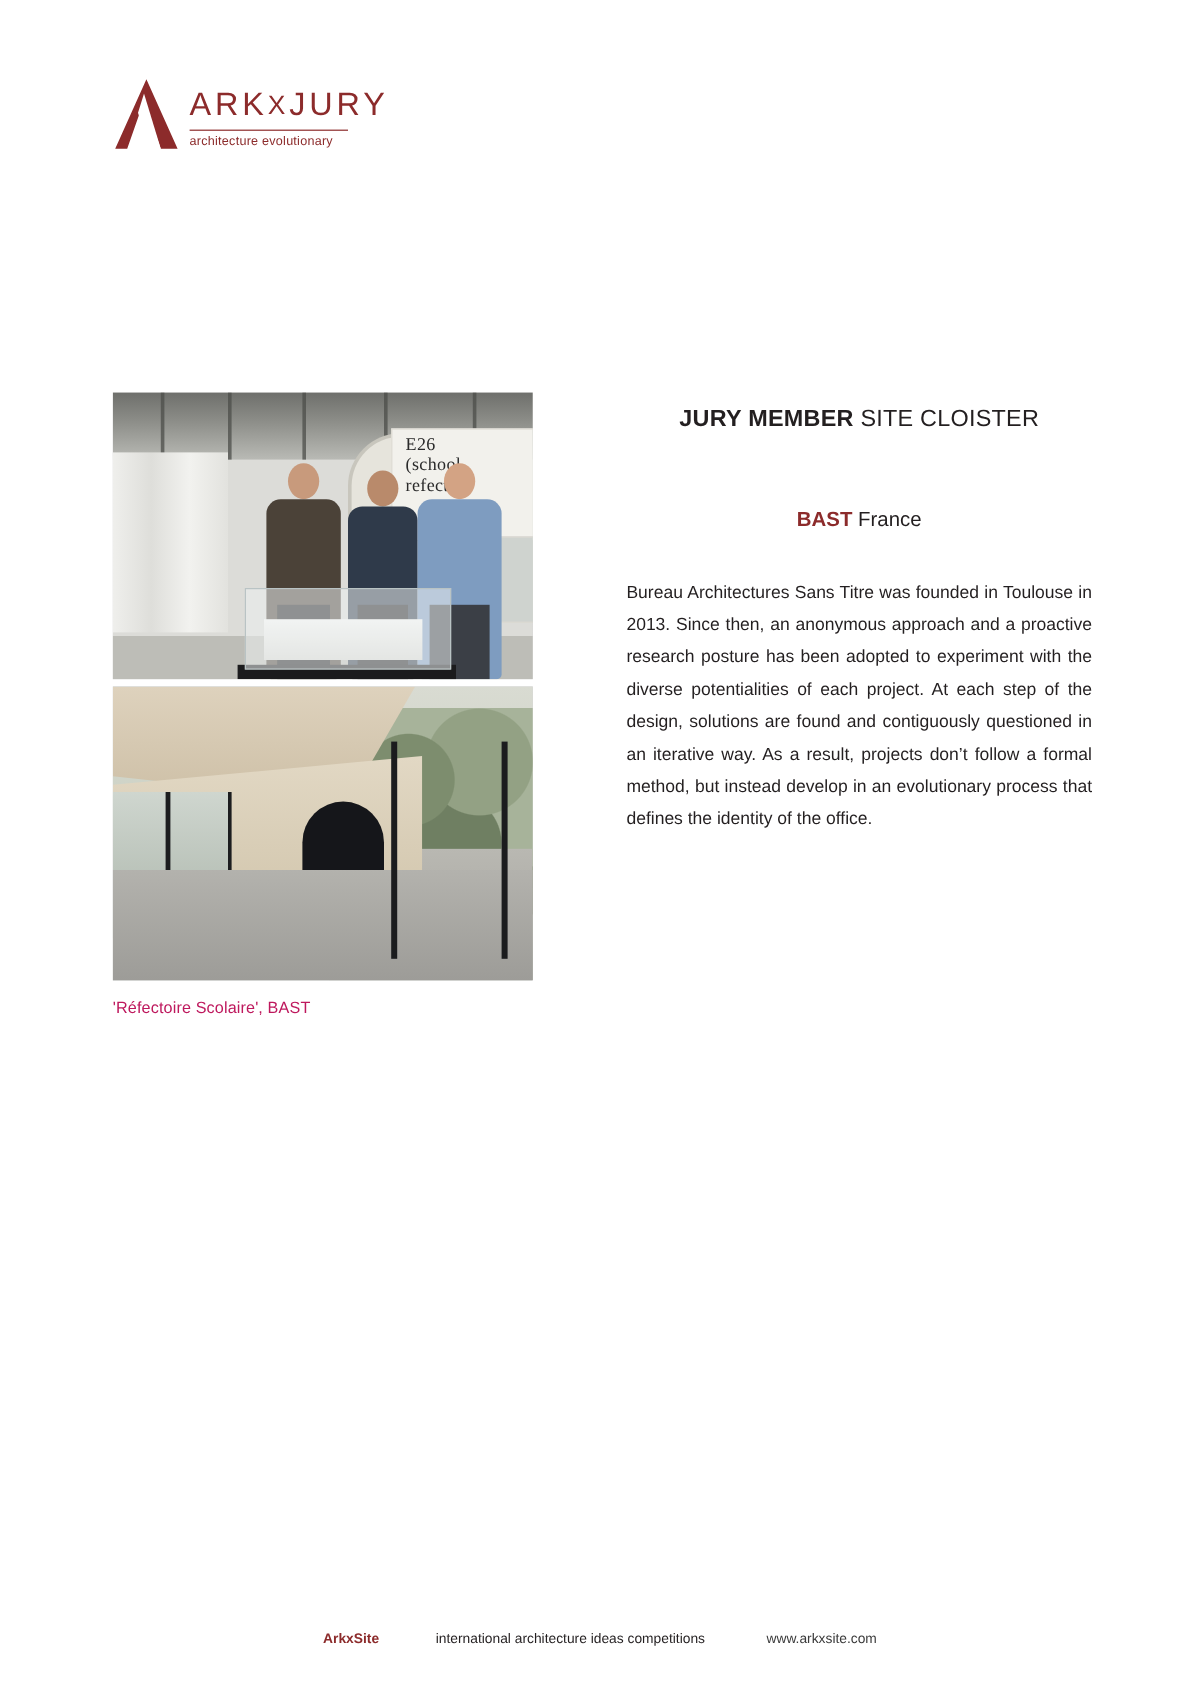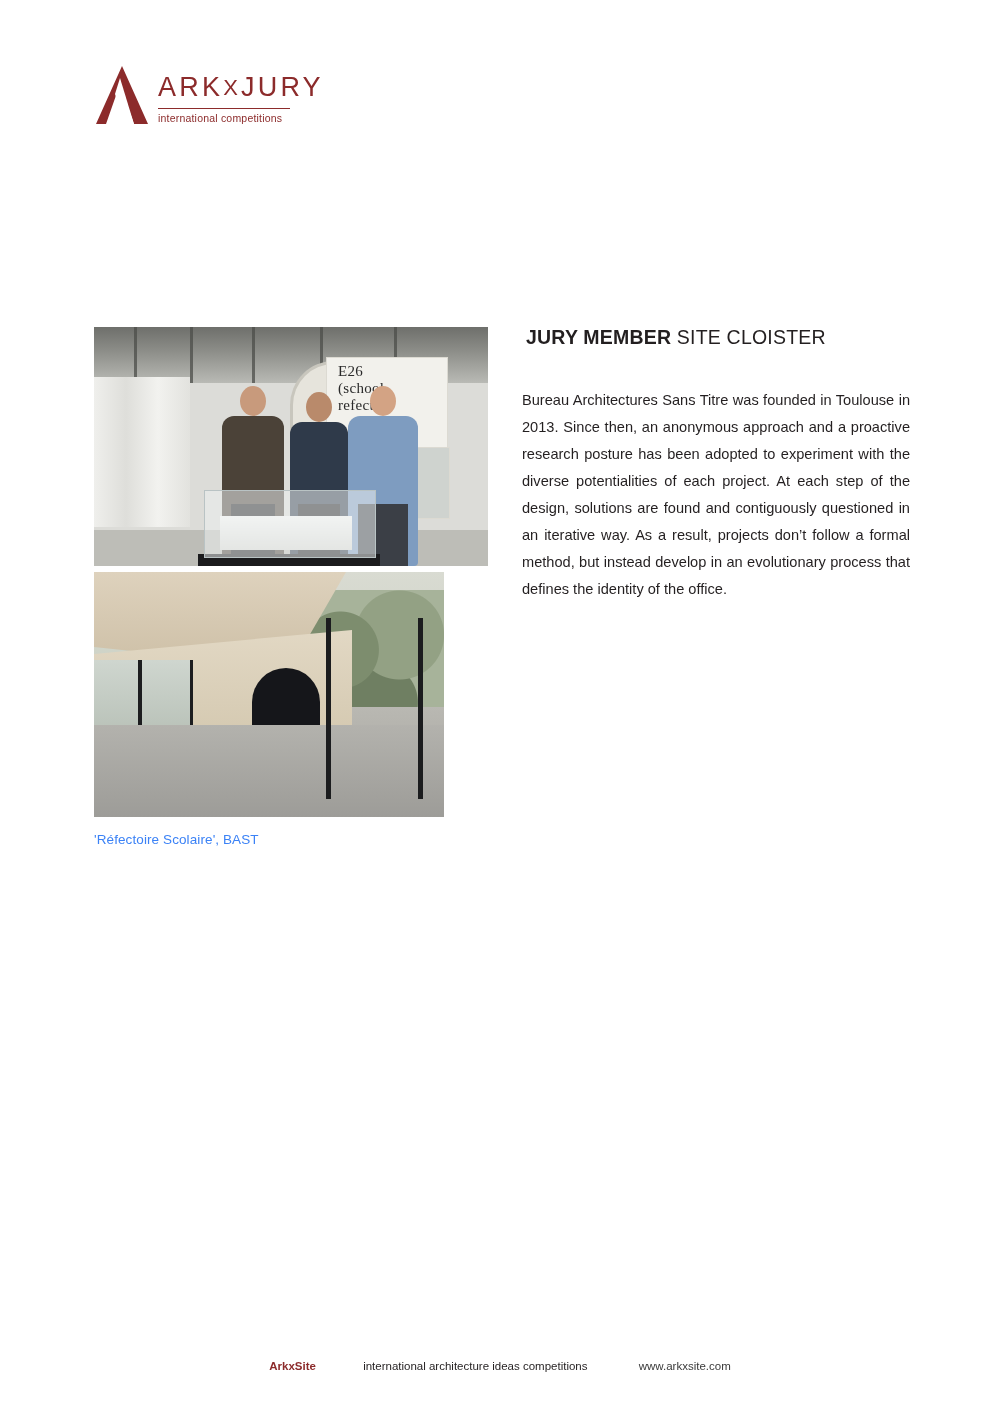--- a/index.html
+++ b/index.html
@@ -65,27 +65,27 @@
     top: 327px;
     width: 350px;
   }
 
   .photo {
     width: 350px;
     position: relative;
     overflow: hidden;
     background: #cfcfcf;
   }
-  .photo-top { height: 239px; margin-bottom: 6px; padding-left: 44px; }
+  .photo-top { height: 239px; margin-bottom: 6px; }
   .photo-bottom { height: 245px; }
 
   .caption {
     font-family: "Liberation Sans", sans-serif;
     font-size: 13.5px;
-    color: #3b82f6;
+    color: #be185d;
     margin-top: 15px;
     letter-spacing: 0.1px;
   }
 
   
   .p1-bg {
     position: absolute; inset: 0;
     background:
       linear-gradient(#dcdcd8 0 0) 0 0/100% 100% no-repeat;
   }
@@ -194,25 +194,25 @@
   }
 
   
   .text-col {
     position: absolute;
     left: 522px;
     top: 322px;
     width: 388px;
   }
   .heading {
-    text-align: left;
+    text-align: center;
     font-family: "Liberation Sans", sans-serif;
     font-size: 19.5px;
     letter-spacing: .2px;
-    margin: 4px;
+    margin: 16px;
   }
   .heading .strong { font-weight: bold; }
   .heading .light { font-weight: normal; }
 
   .sub {
     text-align: center;
     font-family: "Liberation Sans", sans-serif;
     font-size: 14.5px;
     margin-top: 32px;
   }
@@ -255,21 +255,21 @@
 <div class="logo-block">
   <div class="logo-mark">
     <svg width="56" height="62" viewBox="0 0 56 62">
       <polygon points="28,2 54,60 40,60 26,20 12,60 2,60" fill="#8c2b2b"></polygon>
       <polygon points="28,2 30,8 16,60 12,60" fill="#ffffff" opacity="0.0"></polygon>
       <polygon points="26,14 40,60 30,60 21,30" fill="#ffffff"></polygon>
     </svg>
   </div>
   <div class="logo-text">
     <div class="logo-word"><span>ARK</span><span class="x">X</span><span>JURY</span></div>
-    <div class="logo-sub">international competitions</div>
+    <div class="logo-sub">architecture evolutionary</div>
   </div>
 </div>
 
 <div class="img-col">
 
   <div class="photo photo-top">
     <div class="p1-bg"></div>
     <div class="p1-ceiling"></div>
     <div class="p1-beam" style="left:40px"></div>
     <div class="p1-beam" style="left:96px"></div>
@@ -327,20 +327,24 @@
   <div class="caption">'Réfectoire Scolaire',  BAST</div>
 </div>
 
 <div class="text-col">
   <div class="heading">
     <span class="strong">JURY MEMBER</span>
     <span class="light">SITE CLOISTER</span>
   </div>
 
 
+  <div class="studio">
+    <span class="name">BAST</span>
+    <span class="country">France</span>
+  </div>
 
   <div class="body-text">Bureau Architectures Sans Titre was founded in Toulouse in 2013.  Since then, an anonymous approach and a proactive research posture has been adopted to experiment with the diverse potentialities of each project.  At each step of the design, solutions are found and contiguously questioned in an iterative way.  As a result, projects don’t follow a formal method, but instead develop in an evolutionary process that defines the identity of the office.</div>
 </div>
 
 <div class="footer">
   <span class="brand">ArkxSite</span>
   <span class="mid">international architecture ideas competitions</span>
   <span class="url">www.arkxsite.com</span>
 </div>
 

